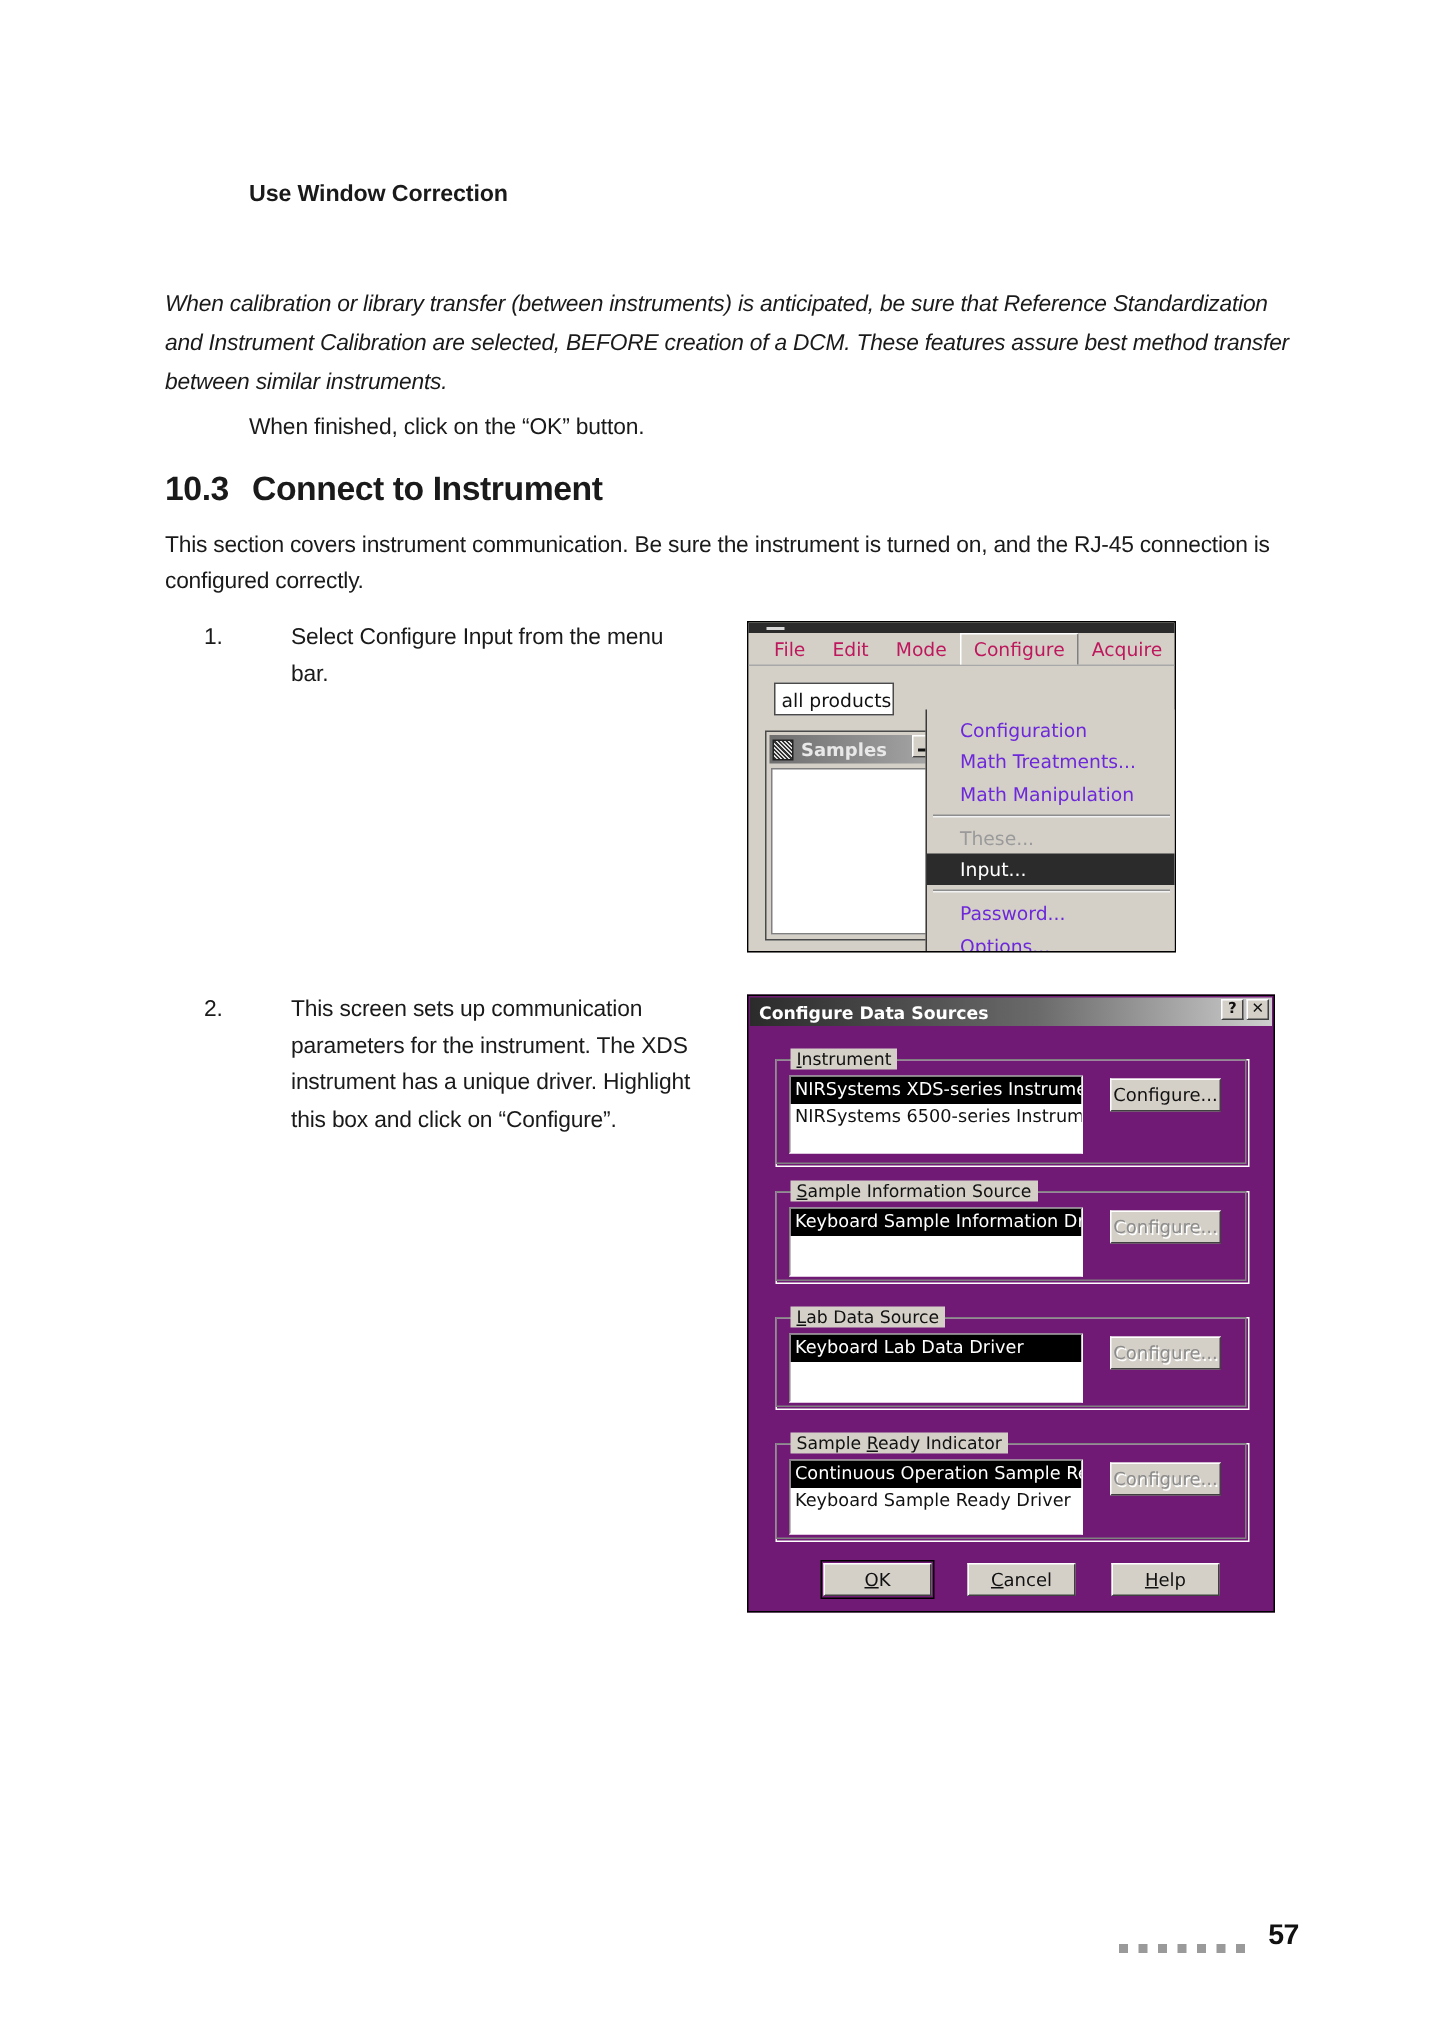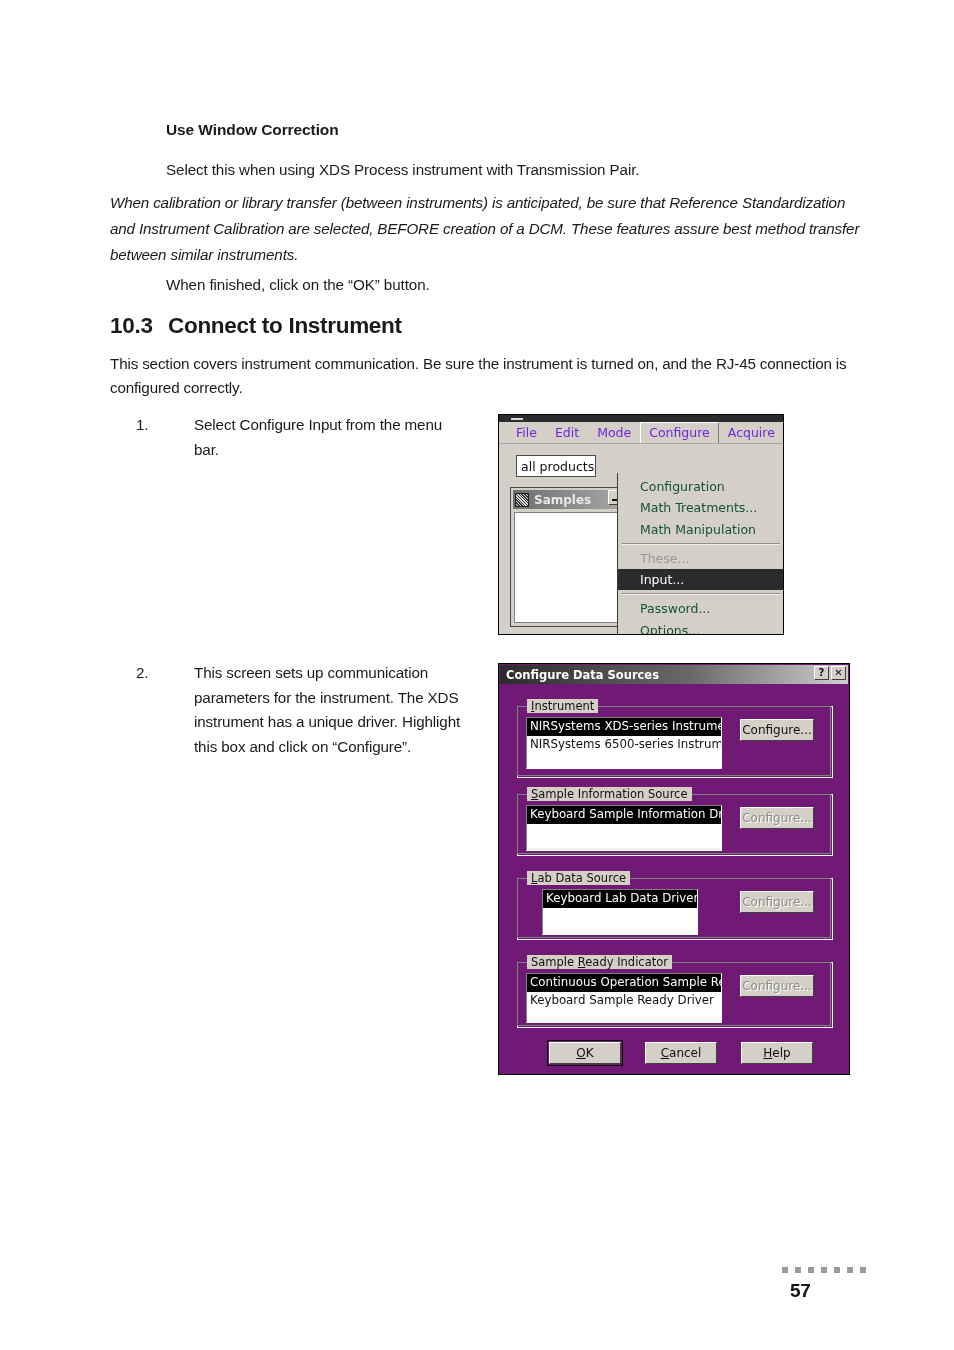--- a/index.html
+++ b/index.html
@@ -87,23 +87,22 @@
   }
   #step-1 { left: 136px; top: 413px; width: 330px; }
   #step-2 { left: 136px; top: 661px; width: 350px; }
 
   
   .footer {
     position: absolute;
     right: 88px;
     bottom: 48px;
     display: flex;
-    align-items: flex-start;
+    align-items: flex-end;
     gap: 7px;
-    flex-direction: column;
   }
   .footer .dots { display: flex; gap: 7px; align-items: center; }
   .footer .dot {
     width: 6px; height: 6px;
     background: #9a9a9a;
     display: block;
   }
   .footer .pageno {
     font-size: 19px;
     font-weight: bold;
@@ -141,21 +140,21 @@
     width: 100%; height: 22px;
     background: #d4d0c8;
     border-bottom: 1px solid #a8a8a8;
     display: flex;
     align-items: center;
     padding-left: 8px;
     box-sizing: border-box;
   }
   #shot-menu .mi {
     font-size: 12.5px;
-    color: #6d28d9;
+    color: #be185d;
     padding: 3px 9px 3px 9px;
     white-space: nowrap;
   }
   #shot-menu .mi.open {
     background: #d4d0c8;
     border-left: 1px solid #fff;
     border-top: 1px solid #fff;
     border-right: 1px solid #808080;
     padding: 2px 8px 3px 8px;
     text-align: center;
@@ -243,21 +242,21 @@
     left: 118px; top: 29px;
     width: 168px; bottom: 0;
     background: #d4d0c8;
     border-left: 1.5px solid #3a3a3a;
     border-right: 1.5px solid #3a3a3a;
     box-sizing: border-box;
     padding-top: 3px;
   }
   #shot-menu .dd-item {
     font-size: 12.5px;
-    color: #14532d;
+    color: #6d28d9;
     padding: 2px 0 2px 22px;
     white-space: nowrap;
     line-height: 1.38;
   }
   #shot-menu .dd-item.disabled { color: #9a9a9a; }
   #shot-menu .dd-item.sel {
     background: #2b2b2b;
     color: #fff;
   }
   #shot-menu .dd-sep {
@@ -384,21 +383,20 @@
   #shot-dialog .btn u { text-decoration: underline; }
   #shot-dialog .btn.default { outline: 1.5px solid #000; outline-offset: 1px; }
 </style>
 </head>
 <body>
 
 <div class="page">
 
   <div class="doc-sub-head">Use Window Correction</div>
 
-  <div class="doc-indent-para" style="top:158px;">Select this when using XDS Process instrument with Transmission Pair.</div>
 
   <div class="doc-italic-para">When calibration or library transfer (between instruments) is anticipated, be sure that Reference Standardization and Instrument Calibration are selected, BEFORE creation of a DCM. These features assure best method transfer between similar instruments.</div>
 
   <div class="doc-indent-para" style="top:273px;">When finished, click on the “OK” button.</div>
 
   <div class="section-heading">
     <span class="num">10.3</span><span>Connect to Instrument</span>
   </div>
 
   <div class="section-intro">This section covers instrument communication. Be sure the instrument is turned on, and the RJ-45 connection is configured correctly.</div>
@@ -488,21 +486,21 @@
         </div>
         <div class="grp" style="left: 18px; top: 130px; width: 316px; height: 62px;">
           <span class="grp-label"><u>S</u>ample Information Source</span>
           <div class="listbox" style="left: 8px; top: 10px; width: 196px; height: 46px;">
             <div class="lb-item sel">Keyboard Sample Information Driver</div>
           </div>
           <div class="btn disabled" style="left: 222px; top: 12px; width: 74px; height: 22px;">Configure...</div>
         </div>
         <div class="grp" style="left: 18px; top: 214px; width: 316px; height: 62px;">
           <span class="grp-label"><u>L</u>ab Data Source</span>
-          <div class="listbox" style="left: 24px; top: 10px; width: 156px; height: 46px;">
+          <div class="listbox" style="left: 8px; top: 10px; width: 196px; height: 46px;">
             <div class="lb-item sel">Keyboard Lab Data Driver</div>
           </div>
           <div class="btn disabled" style="left: 222px; top: 12px; width: 74px; height: 22px;">Configure...</div>
         </div>
         <div class="grp" style="left: 18px; top: 298px; width: 316px; height: 66px;">
           <span class="grp-label">Sample <u>R</u>eady Indicator</span>
           <div class="listbox" style="left: 8px; top: 10px; width: 196px; height: 50px;">
             <div class="lb-item sel">Continuous Operation Sample Ready Driver</div>
             <div class="lb-item">Keyboard Sample Ready Driver</div>
           </div>

